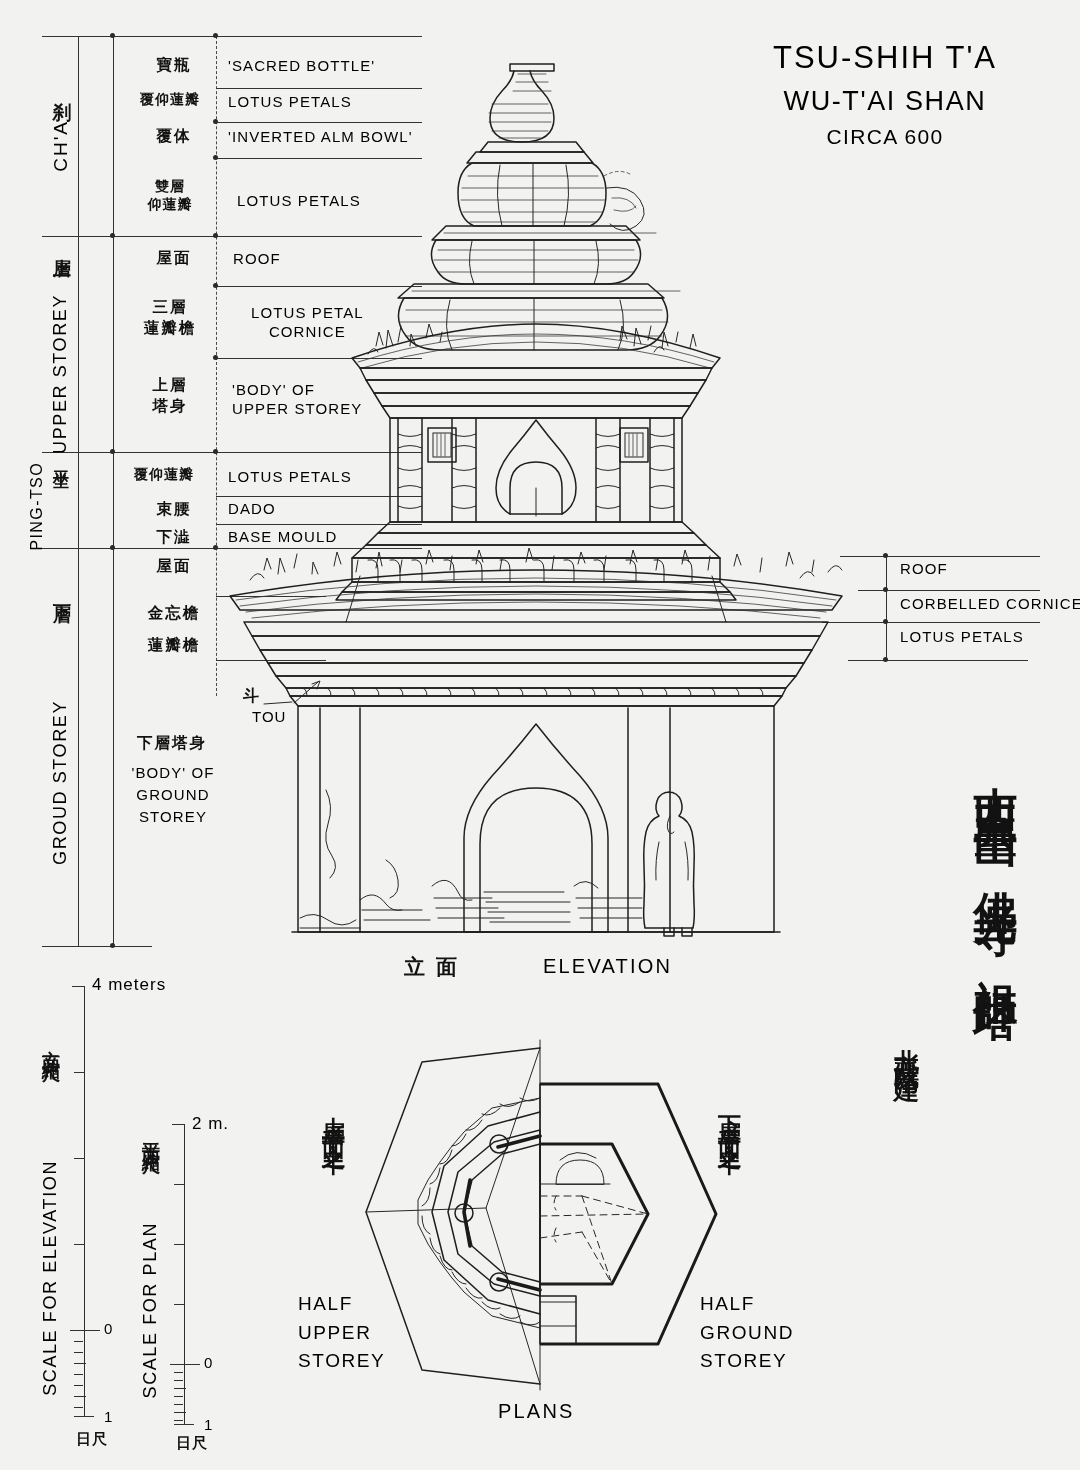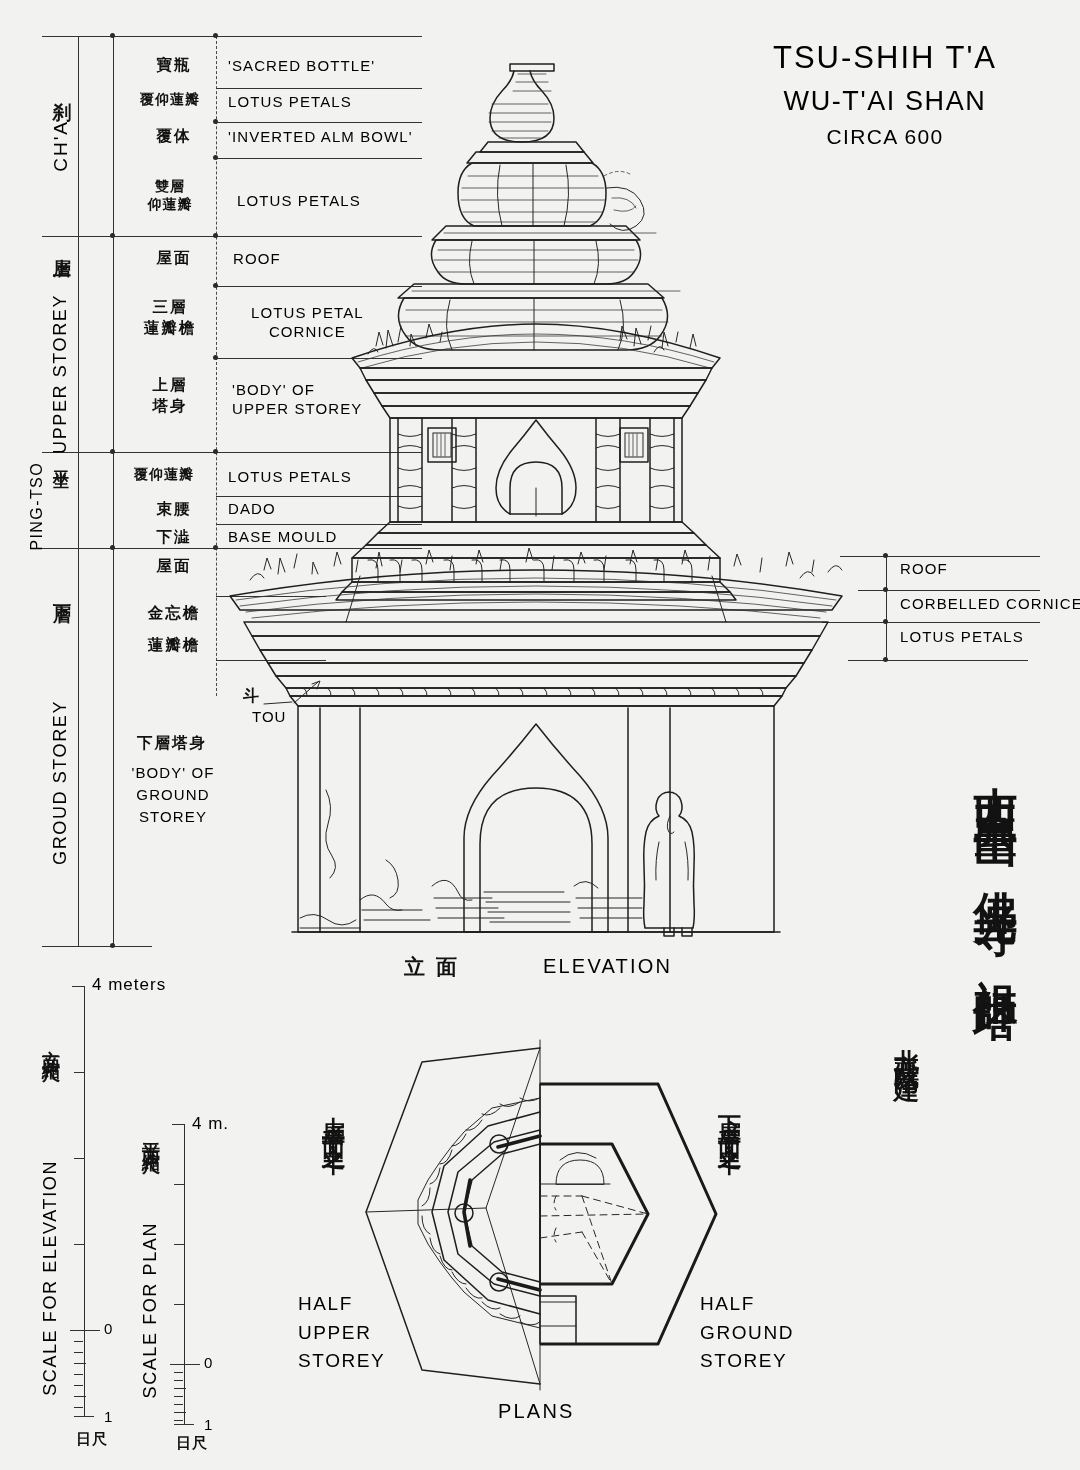--- a/index.html
+++ b/index.html
@@ -525,19 +525,19 @@
   <div class="tick" style="left:174px;top:1424px;width:20px;"></div>
   <div class="sticks" style="left:174px;top:1364px;width:14px;height:62px;">
     <i style="top:8px;width:9px;"></i>
       <i style="top:16px;width:9px;"></i>
     <i style="top:24px;width:12px;"></i>
       <i style="top:32px;width:9px;"></i>
     <i style="top:40px;width:9px;"></i>
       <i style="top:48px;width:12px;"></i>
     <i style="top:56px;width:9px;"></i>
   </div>
-  <div class="snum hand" style="top:1114px;left:192px;font-size:17px;">4 m.</div>
+  <div class="snum hand" style="top:1114px;left:192px;font-size:17px;">2 m.</div>
   <div class="snum hand" style="top:1354px;left:204px;">0</div>
   <div class="snum hand" style="top:1416px;left:204px;">1</div>
   <div class="snum cjk" style="top:1434px;left:176px;font-size:15px;letter-spacing:1px;">日尺</div>
   <div class="abs cjk vert" style="top:1128px;left:142px;font-size:18px;letter-spacing:5px;line-height:1;">平面縮尺</div>
   <div class="abs hand vrot" style="top:1222px;left:140px;font-size:18px;letter-spacing:1.6px;">SCALE FOR PLAN</div>
 </div>
 
 </body></html>

